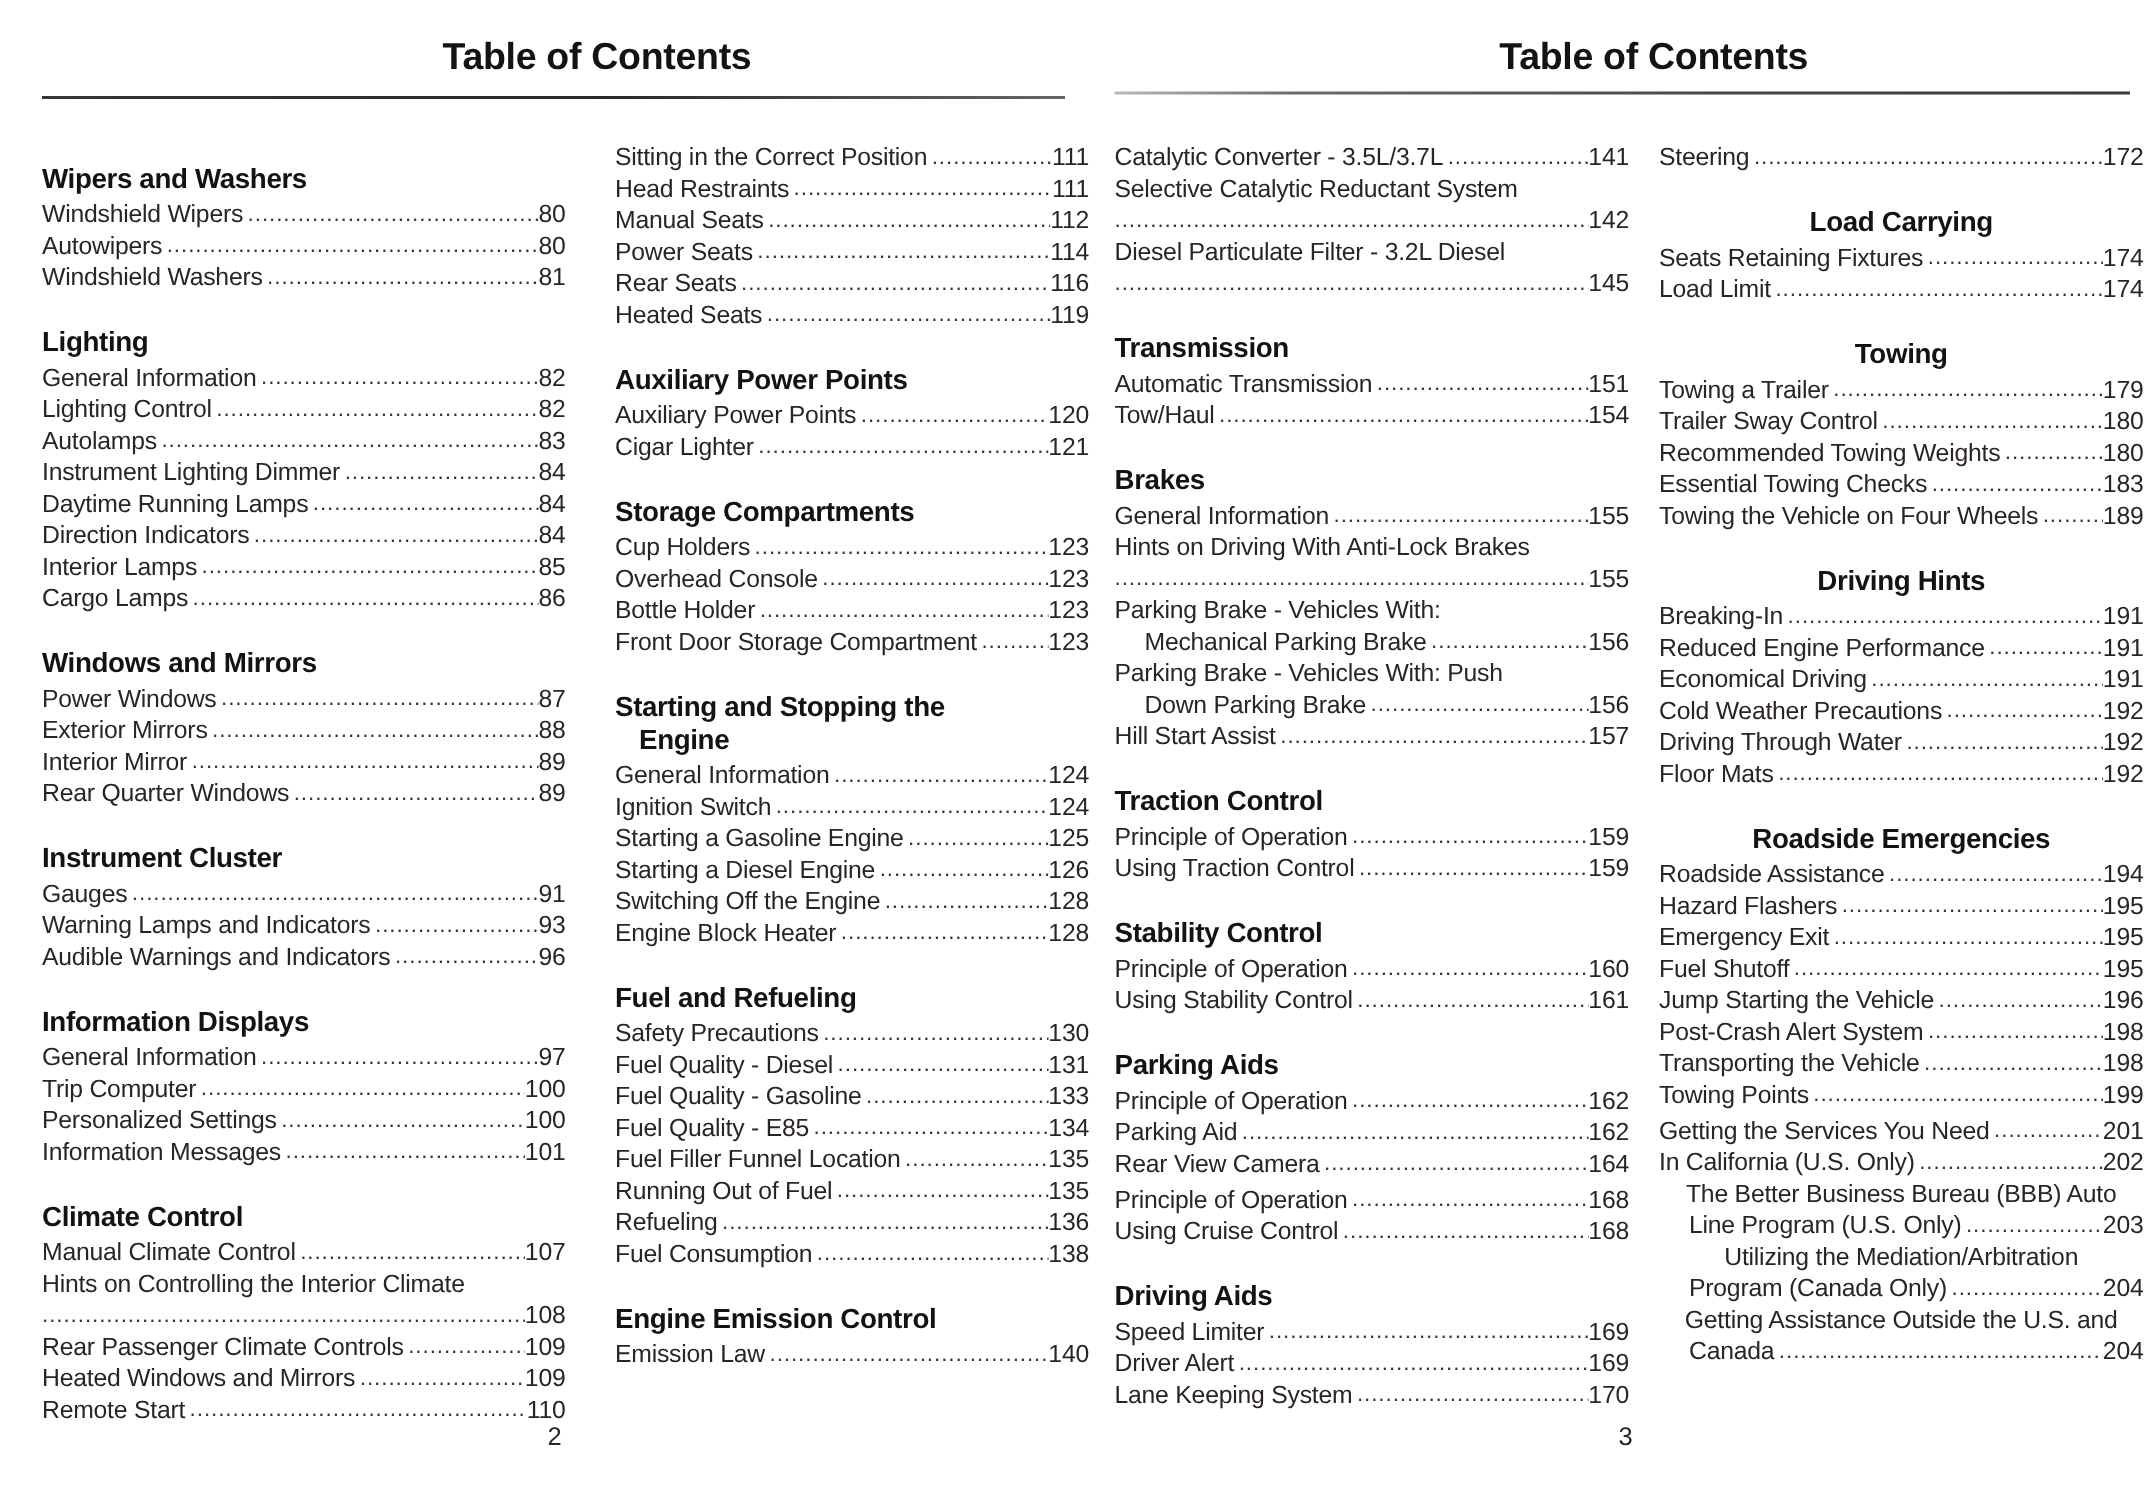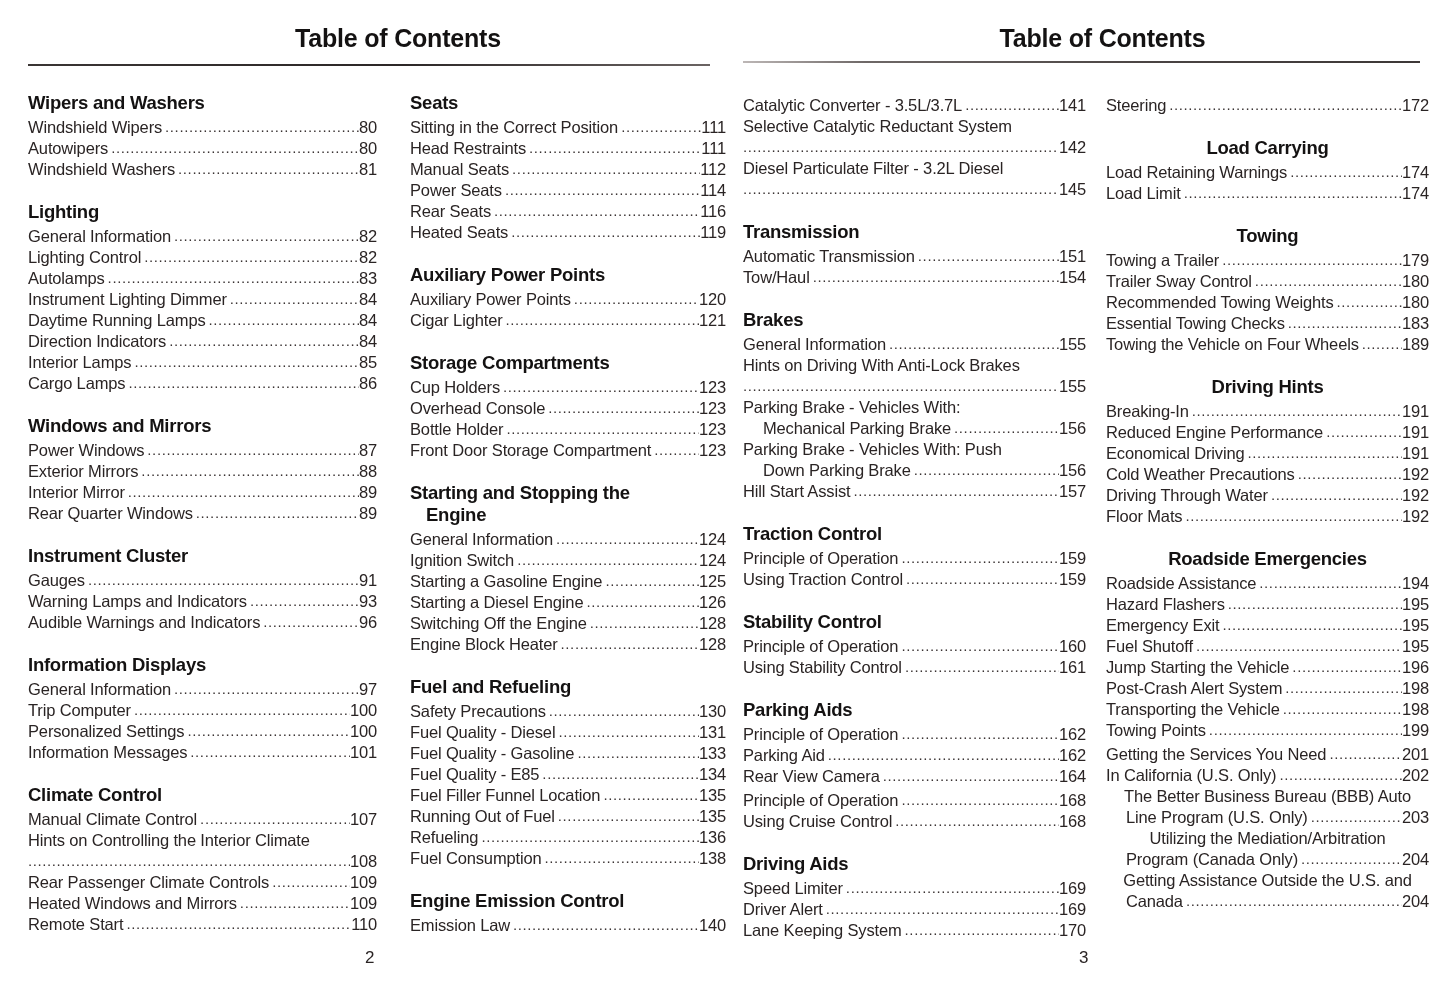--- a/index.html
+++ b/index.html
@@ -64,21 +64,21 @@
   h2.sec {
     font-size: 18.5px;
     font-weight: bold;
     line-height: 22px;
     margin: 0;
     padding: 0;
     letter-spacing: -0.25px;
     color: #141212;
   }
   h2.sec.gap    { margin-top: 21px; }
-  h2.sec.nogap  { margin-top: 0; }
+  h2.sec.nogap  { margin-top: 16px; }
   h2.sec .cont  { display: block; padding-left: 16px; }
 
   ul.entries {
     list-style: none;
     margin: 3px 0 0 0;
     padding: 0;
   }
   li.entry {
     font-size: 16.5px;
     line-height: 21px;
@@ -331,21 +331,20 @@
             <li class="entry">
               <div class="row">
                 <span class="ttl">Remote Start</span>
                 <span class="dots">..........................................................................................</span>
                 <span class="pg">110</span>
               </div>
             </li>
           </ul>
         </div>
       <div class="col col-2">
-          <h2 class="sec nogap"><span>Seats</span></h2>
           <ul class="entries">
             <li class="entry">
               <div class="row">
                 <span class="ttl">Sitting in the Correct Position</span>
                 <span class="dots">..........................................................................................</span>
                 <span class="pg">111</span>
               </div>
             </li>
             <li class="entry">
               <div class="row">
@@ -741,21 +740,21 @@
                 <span class="ttl">Steering</span>
                 <span class="dots">..........................................................................................</span>
                 <span class="pg">172</span>
               </div>
             </li>
           </ul>
           <h2 class="sec gap"><span>Load Carrying</span></h2>
           <ul class="entries">
             <li class="entry">
               <div class="row">
-                <span class="ttl">Load Retaining Warnings</span>
+                <span class="ttl">Seats Retaining Fixtures</span>
                 <span class="dots">..........................................................................................</span>
                 <span class="pg">174</span>
               </div>
             </li>
             <li class="entry">
               <div class="row">
                 <span class="ttl">Load Limit</span>
                 <span class="dots">..........................................................................................</span>
                 <span class="pg">174</span>
               </div>

